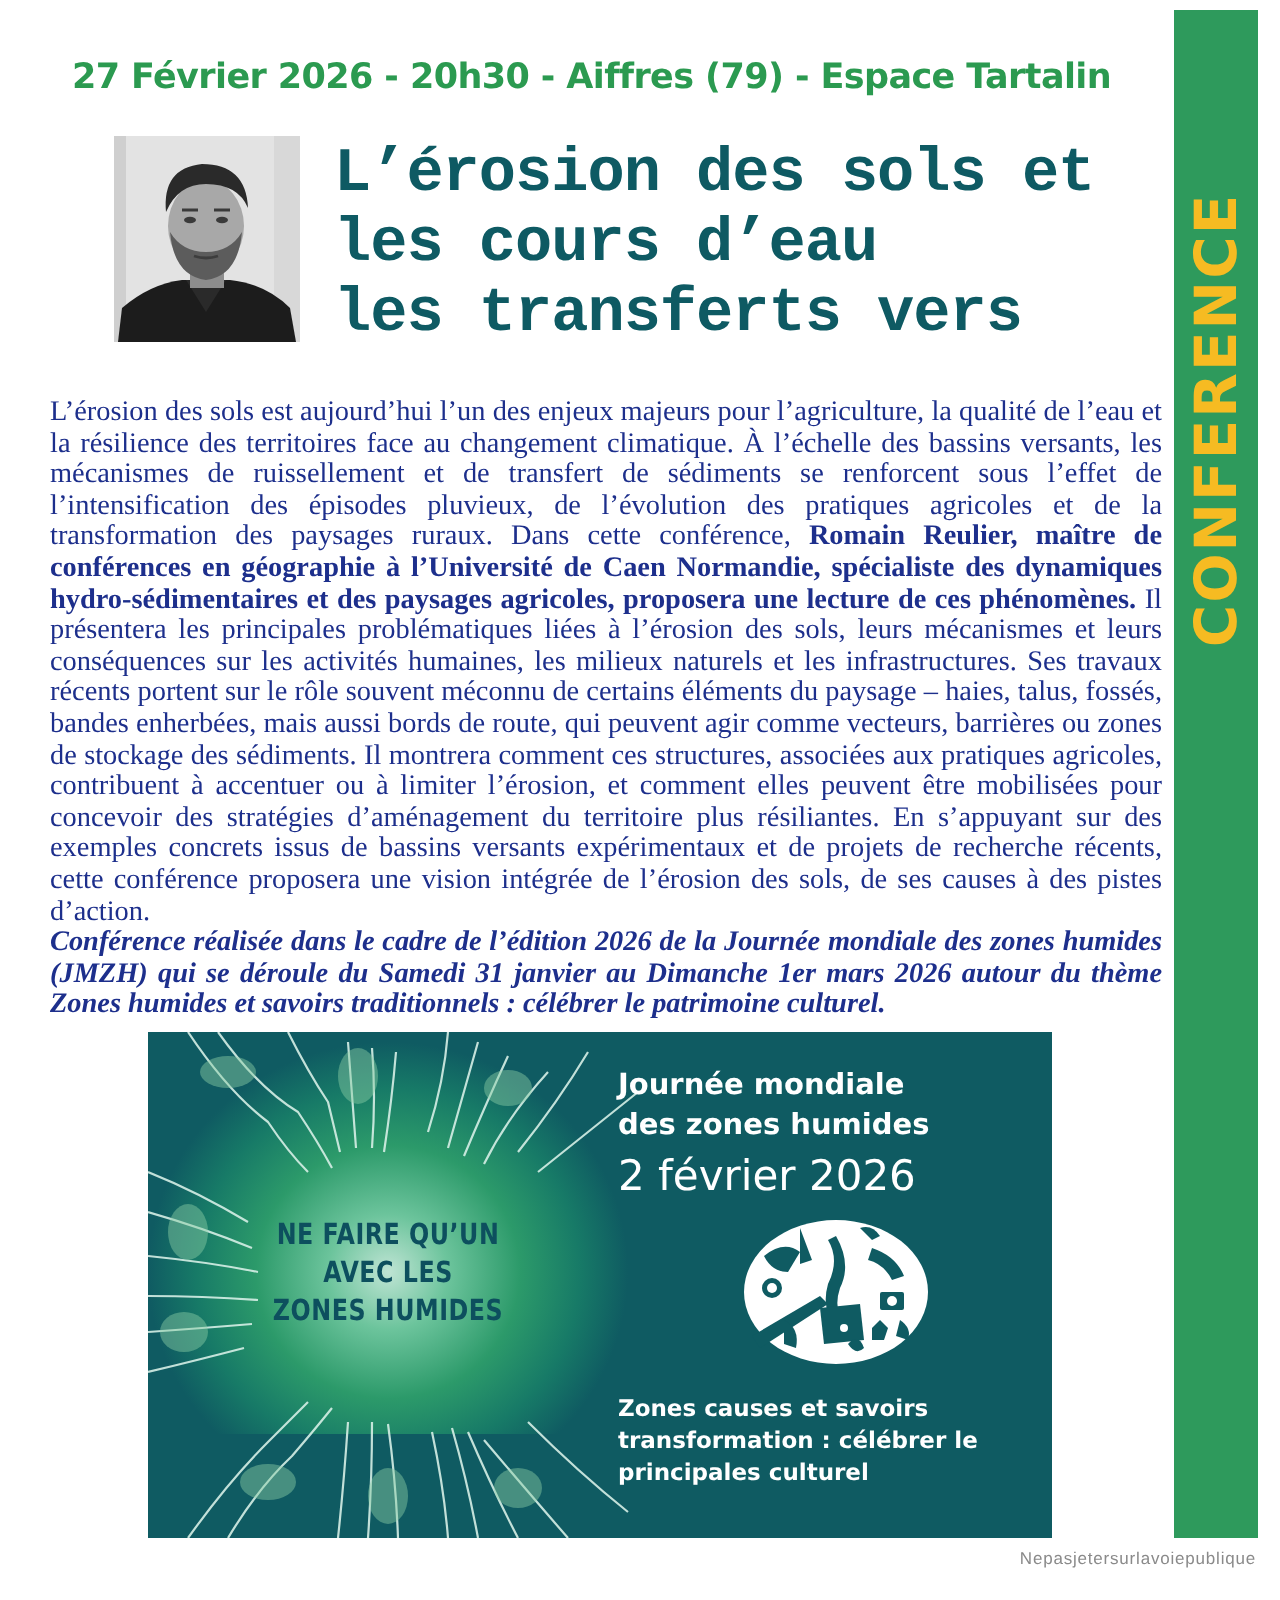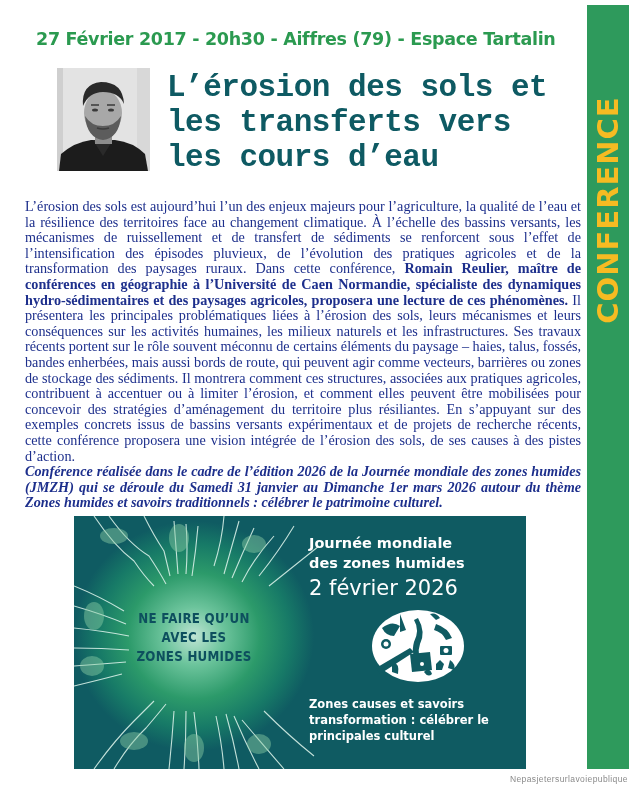--- a/index.html
+++ b/index.html
@@ -43,21 +43,21 @@
     font-size: 14.2px; line-height: 15.6px; text-align: justify; margin-top: 19px;
   }
   .body-text b { font-weight: bold; }
   .body-text .italic-note { font-weight: bold; font-style: italic; }
 
   .banner {
     position: absolute; left: 74px; top: 516px; width: 452px; height: 253px;
     background: #0f5b62; overflow: hidden;
   }
   .banner-left {
-    position: absolute; left: 0; top: 0; width: 250px; height: 253px;
+    position: absolute; left: 0; top: 0; width: 250px; height: 201px;
     background: radial-gradient(ellipse 120px 115px at 120px 120px, #bfe4d4 0%, #6cc49c 25%, #2c9a6a 55%, #177a67 80%, #0f5b62 100%);
   }
   .banner-left svg { position: absolute; left: 0; top: 0; }
   .banner-slogan {
     position: absolute; left: 0; top: 93px; width: 240px; text-align: center;
     color: #0d4f5e; font-family: "DejaVu Sans", sans-serif; font-weight: bold;
     font-size: 14.5px; line-height: 19px; letter-spacing: 0.3px;
     transform: scaleX(0.82); transform-origin: 120px 0;
   }
   .banner-slogan span { display: block; }
@@ -86,21 +86,21 @@
     color: #8a8a8a; font-family: "Liberation Sans", sans-serif; font-size: 8.5px; letter-spacing: 0.4px;
   }
 </style>
 </head>
 <body>
 
 <div class="sidebar">
   <div class="sidebar-label">CONFERENCE</div>
 </div>
 
-<div class="event-line">27 Février 2017 - 20h30 - Aiffres (79) - Espace Tartalin</div>
+<div class="event-line">27 Février 2026 - 20h30 - Aiffres (79) - Espace Tartalin</div>
 
 <div class="photo">
   <svg width="93" height="103" viewBox="0 0 93 103">
     <rect x="0" y="0" width="93" height="103" fill="#e3e3e3"></rect>
     <rect x="0" y="0" width="6" height="103" fill="#cfcfcf"></rect>
     <rect x="80" y="0" width="13" height="103" fill="#d8d8d8"></rect>
 
     <path d="M2 103 L4 86 Q18 74 34 72 L58 72 Q76 74 88 86 L91 103 Z" fill="#1c1c1c"></path>
     <path d="M36 72 L46 88 L56 72 Z" fill="#2a2a2a"></path>
 
@@ -116,22 +116,22 @@
     <ellipse cx="54" cy="42" rx="3" ry="1.6" fill="#3a3a3a"></ellipse>
     <path d="M34 37 L42 37" stroke="#3a3a3a" stroke-width="1.5"></path>
     <path d="M50 37 L58 37" stroke="#3a3a3a" stroke-width="1.5"></path>
 
     <path d="M40 60 Q46 62 52 60" stroke="#3d3d3d" stroke-width="1.4" fill="none"></path>
   </svg>
 </div>
 
 <h1 class="title">
   <span>L’érosion des sols et</span>
+  <span>les cours d’eau</span>
   <span>les transferts vers</span>
-  <span>les cours d’eau</span>
 </h1>
 
 <div class="body-text"><span>L’érosion des sols est aujourd’hui l’un des enjeux majeurs pour l’agriculture, la qualité de l’eau et la résilience des territoires face au changement climatique. À l’échelle des bassins versants, les mécanismes de ruissellement et de transfert de sédiments se renforcent sous l’effet de l’intensification des épisodes pluvieux, de l’évolution des pratiques agricoles et de la transformation des paysages ruraux. Dans cette conférence, </span><b>Romain Reulier, maître de conférences en géographie à l’Université de Caen Normandie, spécialiste des dynamiques hydro-sédimentaires et des paysages agricoles, proposera une lecture de ces phénomènes.</b><span> Il présentera les principales problématiques liées à l’érosion des sols, leurs mécanismes et leurs conséquences sur les activités humaines, les milieux naturels et les infrastructures. Ses travaux récents portent sur le rôle souvent méconnu de certains éléments du paysage – haies, talus, fossés, bandes enherbées, mais aussi bords de route, qui peuvent agir comme vecteurs, barrières ou zones de stockage des sédiments. Il montrera comment ces structures, associées aux pratiques agricoles, contribuent à accentuer ou à limiter l’érosion, et comment elles peuvent être mobilisées pour concevoir des stratégies d’aménagement du territoire plus résiliantes. En s’appuyant sur des exemples concrets issus de bassins versants expérimentaux et de projets de recherche récents, cette conférence proposera une vision intégrée de l’érosion des sols, de ses causes à des pistes d’action.</span><br><span class="italic-note">Conférence réalisée dans le cadre de l’édition 2026 de la Journée mondiale des zones humides (JMZH) qui se déroule du Samedi 31 janvier au Dimanche 1er mars 2026 autour du thème Zones humides et savoirs traditionnels : célébrer le patrimoine culturel.</span></div>
 
 <div class="banner">
   <div class="banner-left">
     <svg width="250" height="253" viewBox="0 0 250 253">
       <g fill="none" stroke="#d6efe6" stroke-width="1.1" opacity="0.9">
 
         <path d="M20 0 Q40 30 60 45 Q70 60 80 70 M35 0 Q55 28 75 40 Q85 55 92 68"></path>

